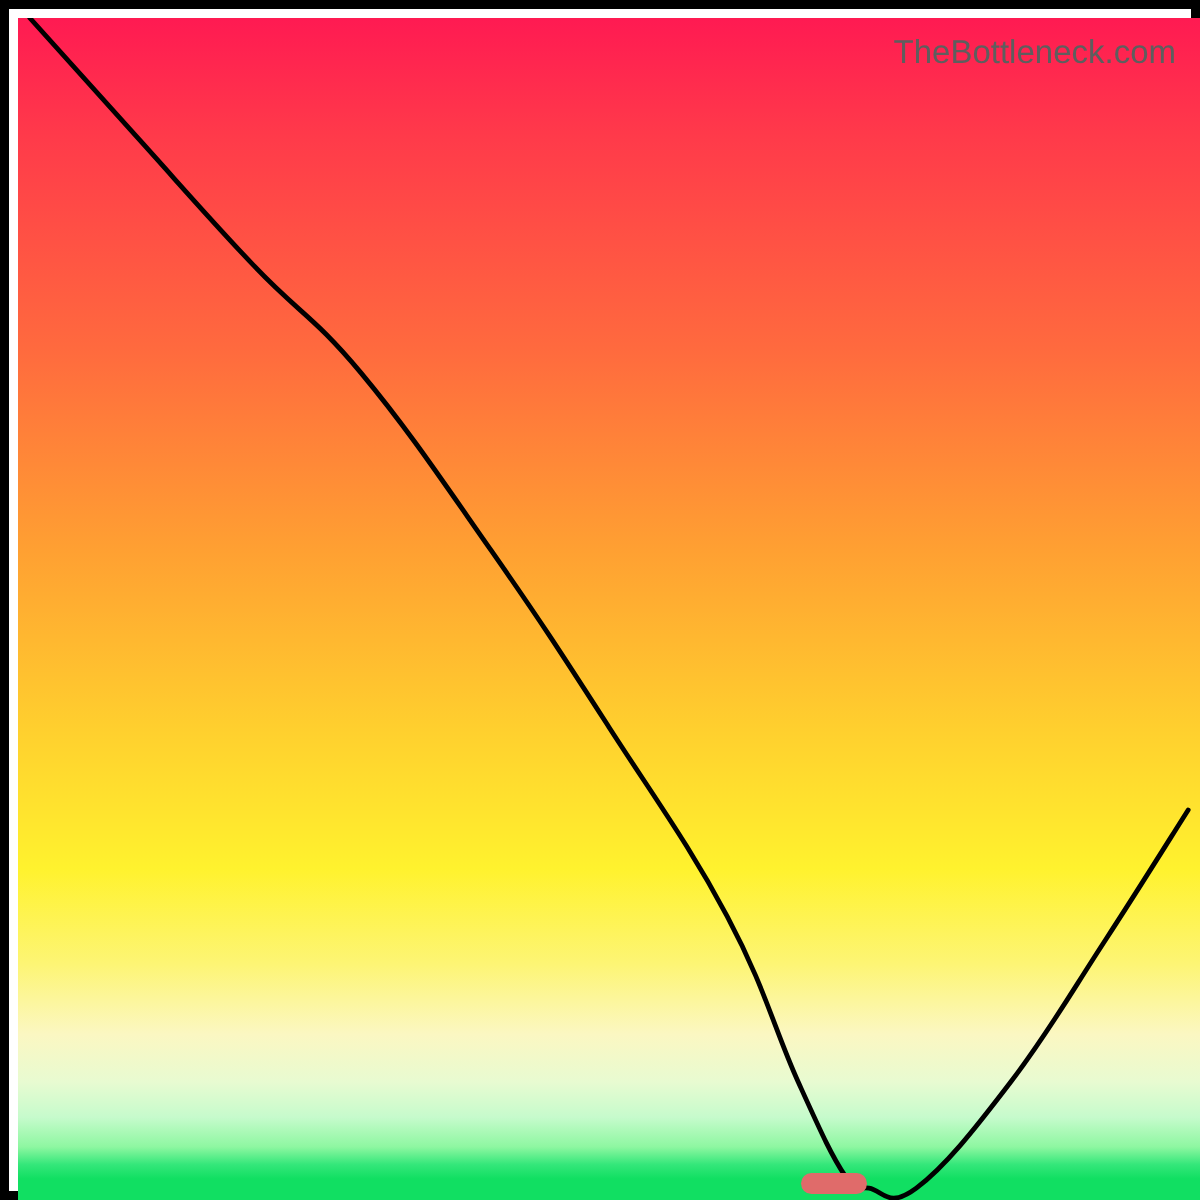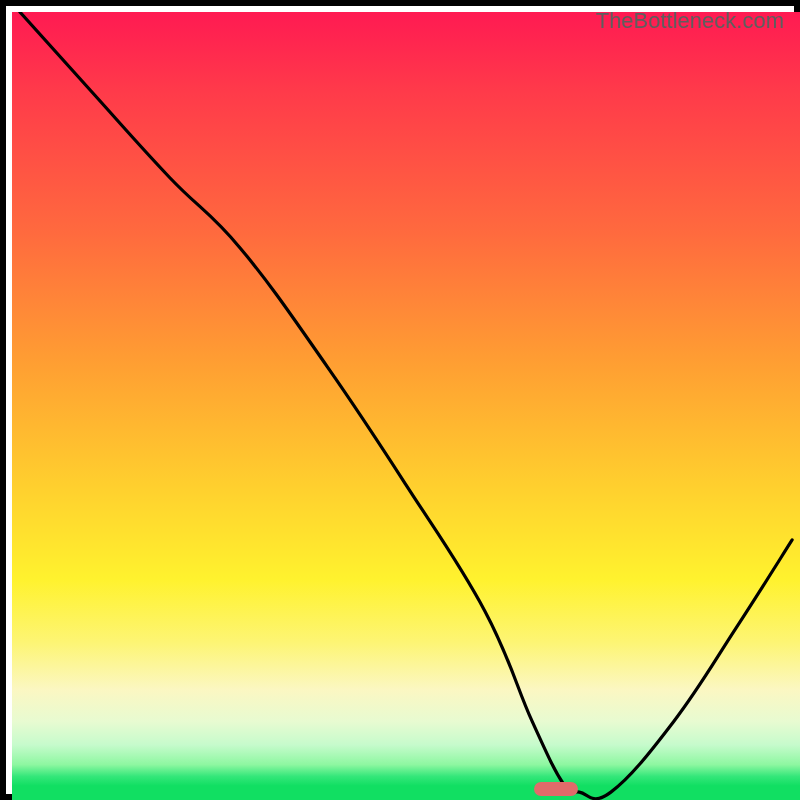--- a/index.html
+++ b/index.html
@@ -53,21 +53,21 @@
     height: 788px;
     pointer-events: none;
   }
   .marker {
     position: absolute;
     background: #e06b6a;
     border-radius: 999px;
   }
   .watermark {
     position: absolute;
-    top: 2px;
+    top: 16px;
     right: 10px;
     font-family: Arial, Helvetica, sans-serif;
     font-size: 22px;
     font-weight: 400;
     color: #5e5e5e;
     letter-spacing: 0px;
     user-select: none;
   }
 </style>
 </head>

